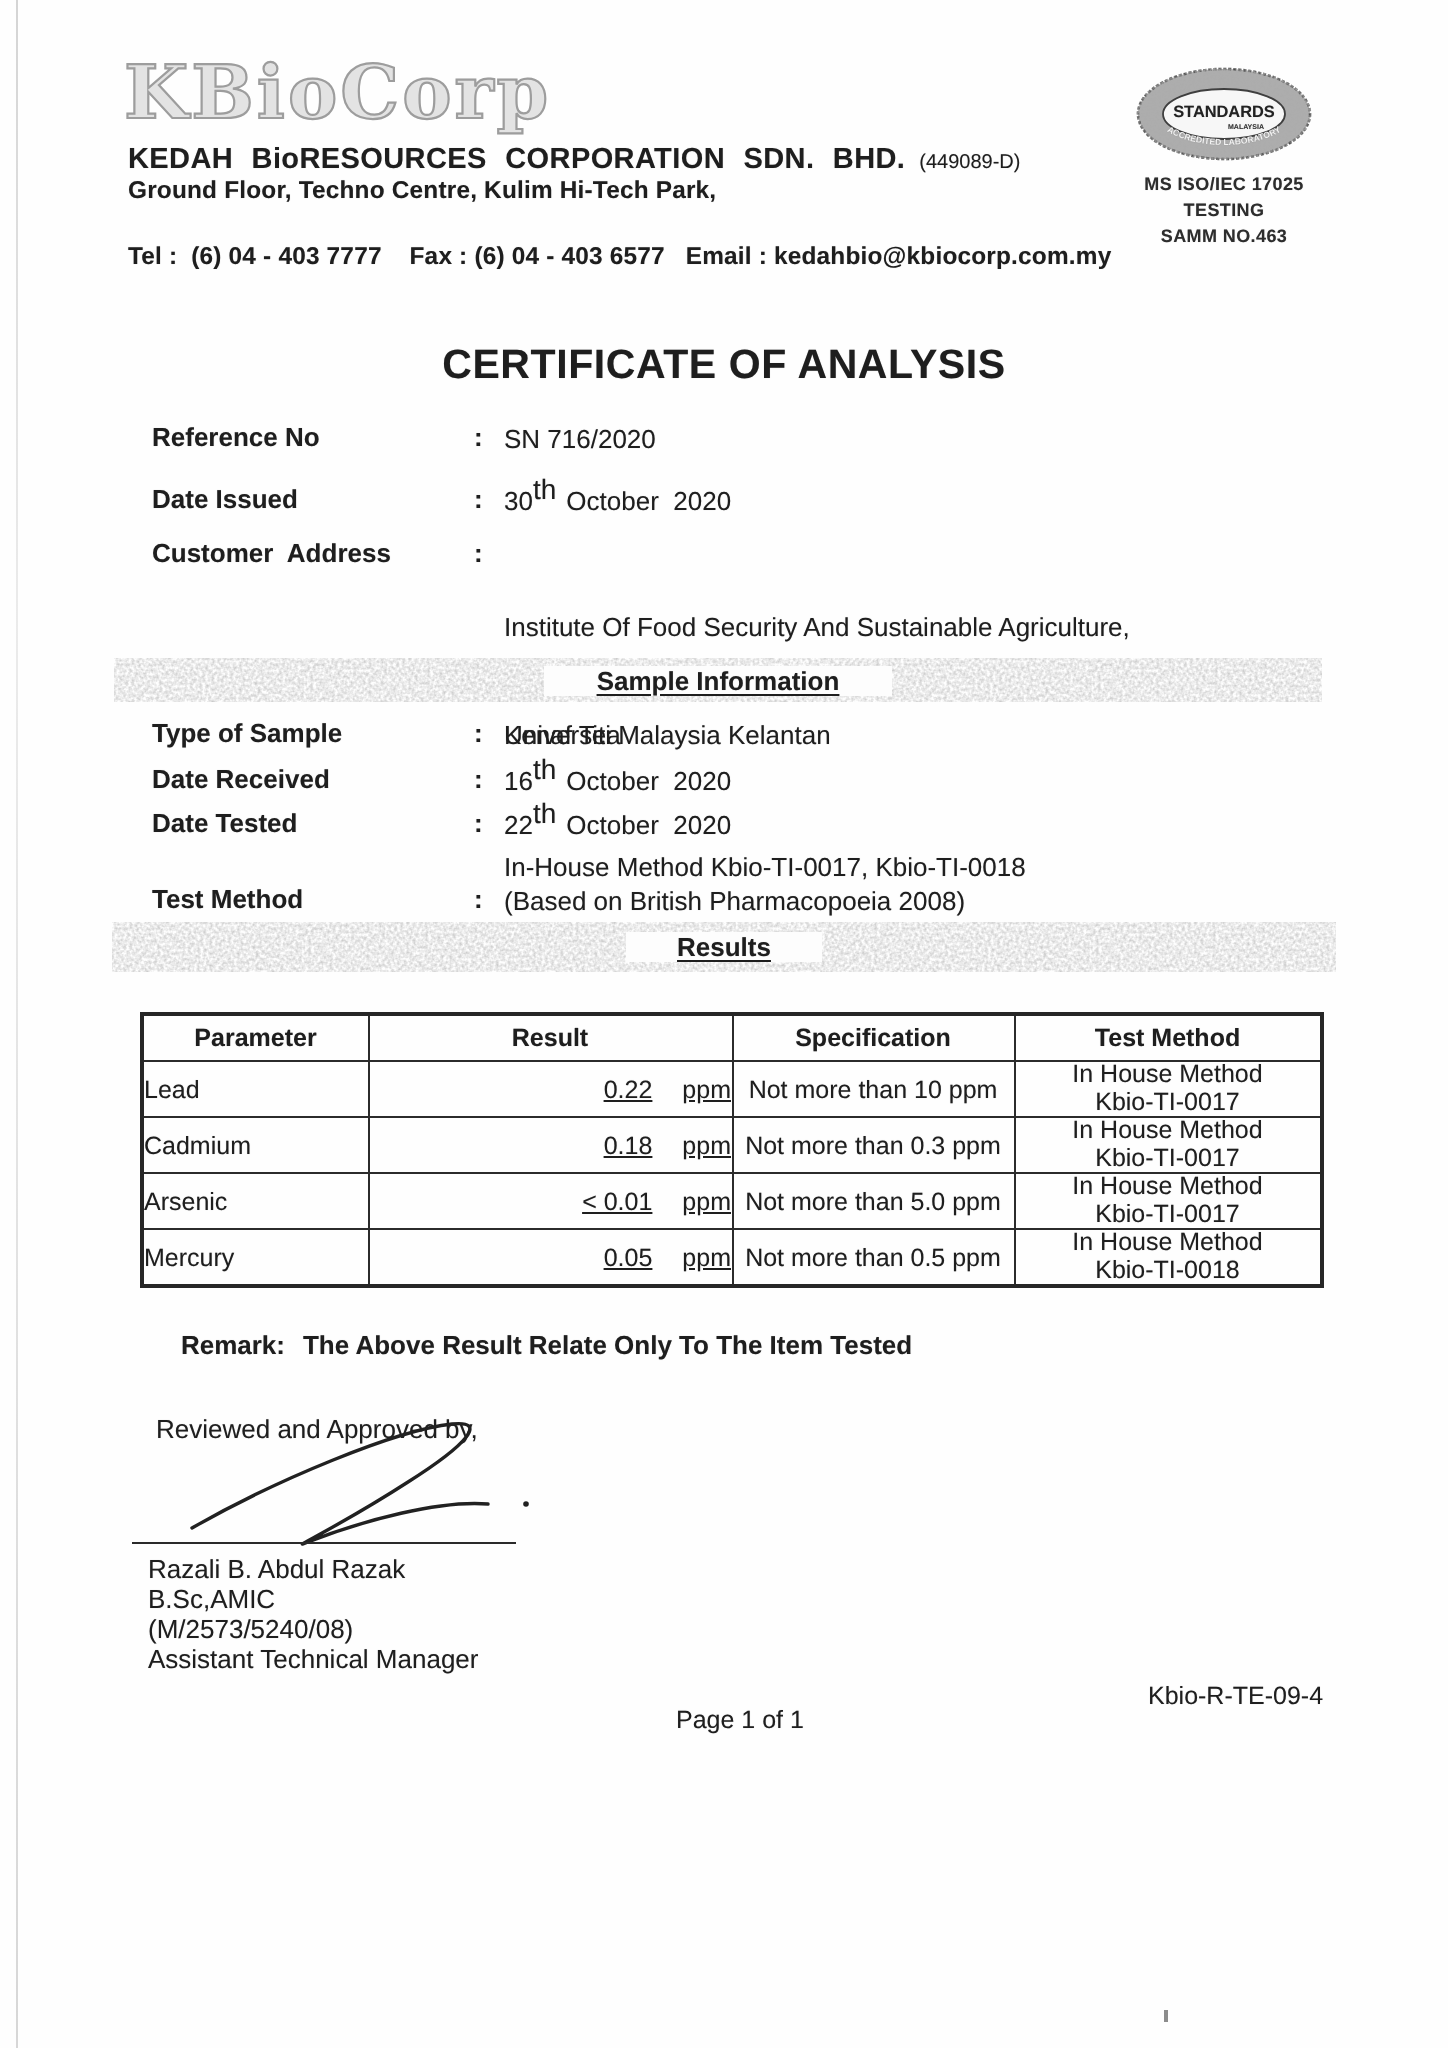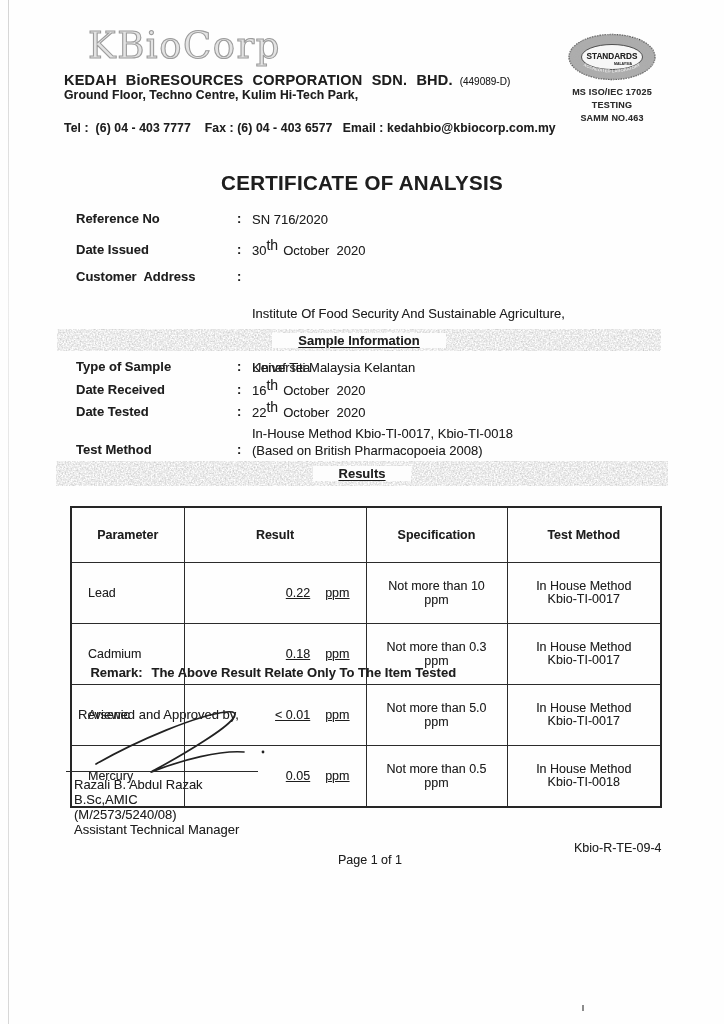--- a/index.html
+++ b/index.html
@@ -7,22 +7,22 @@
     position:relative; width:724px; height:1024px; margin:0 auto;
     background:#fefefe; overflow:hidden;
     font-family:"Liberation Sans", sans-serif; color:#1e1e1e;
     text-shadow:0 0 0.4px rgba(45,45,45,0.35);
   }
   .abs { position:absolute; }
   .scan-edge { position:absolute; left:8px; top:0; width:1px; height:100%;
     background:linear-gradient(#b9b9b9,#dedede 30%,#cdcdcd 65%,#bdbdbd); opacity:.6; }
 
   
-  .logo { font-family:"DejaVu Serif", serif; font-weight:normal; font-size:37px;
-    color:#e3e3e3; -webkit-text-stroke:1.1px #9d9d9d; letter-spacing:1.5px;margin-left:26px; }
+  .logo { font-family:"DejaVu Serif", serif; font-weight:bold; font-size:37px;
+    color:#e3e3e3; -webkit-text-stroke:1.1px #9d9d9d; letter-spacing:1.5px; }
   .company-name { font-size:14.5px; font-weight:bold; word-spacing:5px; white-space:pre; letter-spacing:.2px; }
   .company-reg { font-size:10px; font-weight:normal; margin-left:7px; }
   .addr { font-size:12.2px; font-weight:600; white-space:pre; letter-spacing:.1px; }
   .seal-cert { width:108px; text-align:center; font-size:9px; font-weight:600;
     line-height:13px; letter-spacing:.2px; color:#2d2d2d; }
 
   
   .doc-title { left:0; width:724px; text-align:center; font-size:20.5px;
     font-weight:bold; letter-spacing:.3px; }
   .lbl { position:absolute; left:76px; font-size:13px; font-weight:bold; white-space:pre; }
@@ -33,21 +33,21 @@
 
   
   .band { position:absolute; display:flex; align-items:center; justify-content:center; }
   .band svg.noise { position:absolute; inset:0; width:100%; height:100%; }
   .band-label { position:relative; background:#fdfdfd; padding:0 26px; font-size:13px;
     font-weight:bold; text-decoration:underline; text-underline-offset:2px; }
 
   
   table.results { border-collapse:collapse; table-layout:fixed; width:590px;
     border:2px solid #262626; }
-  table.results th, table.results td { border:1.5px solid #2b2b2b; padding:16px; }
+  table.results th, table.results td { border:1.5px solid #2b2b2b; padding:0; }
   table.results th { height:22px; font-size:12.5px; text-align:center; }
   table.results td { height:27px; font-size:12.5px; }
   td.param { padding-left:8px; }
   td.resultcell { text-align:right;text-decoration:underline; }
   td.resultcell .unit { margin-left:15px; }
   td.spec { text-align:center; font-size:12.3px; }
   td.method { text-align:center; font-size:12.3px; line-height:13.5px;margin-left:40px; }
 
   .remark { font-size:13px; font-weight:bold; white-space:pre; }
   .remark .txt { margin-left:9px; }

